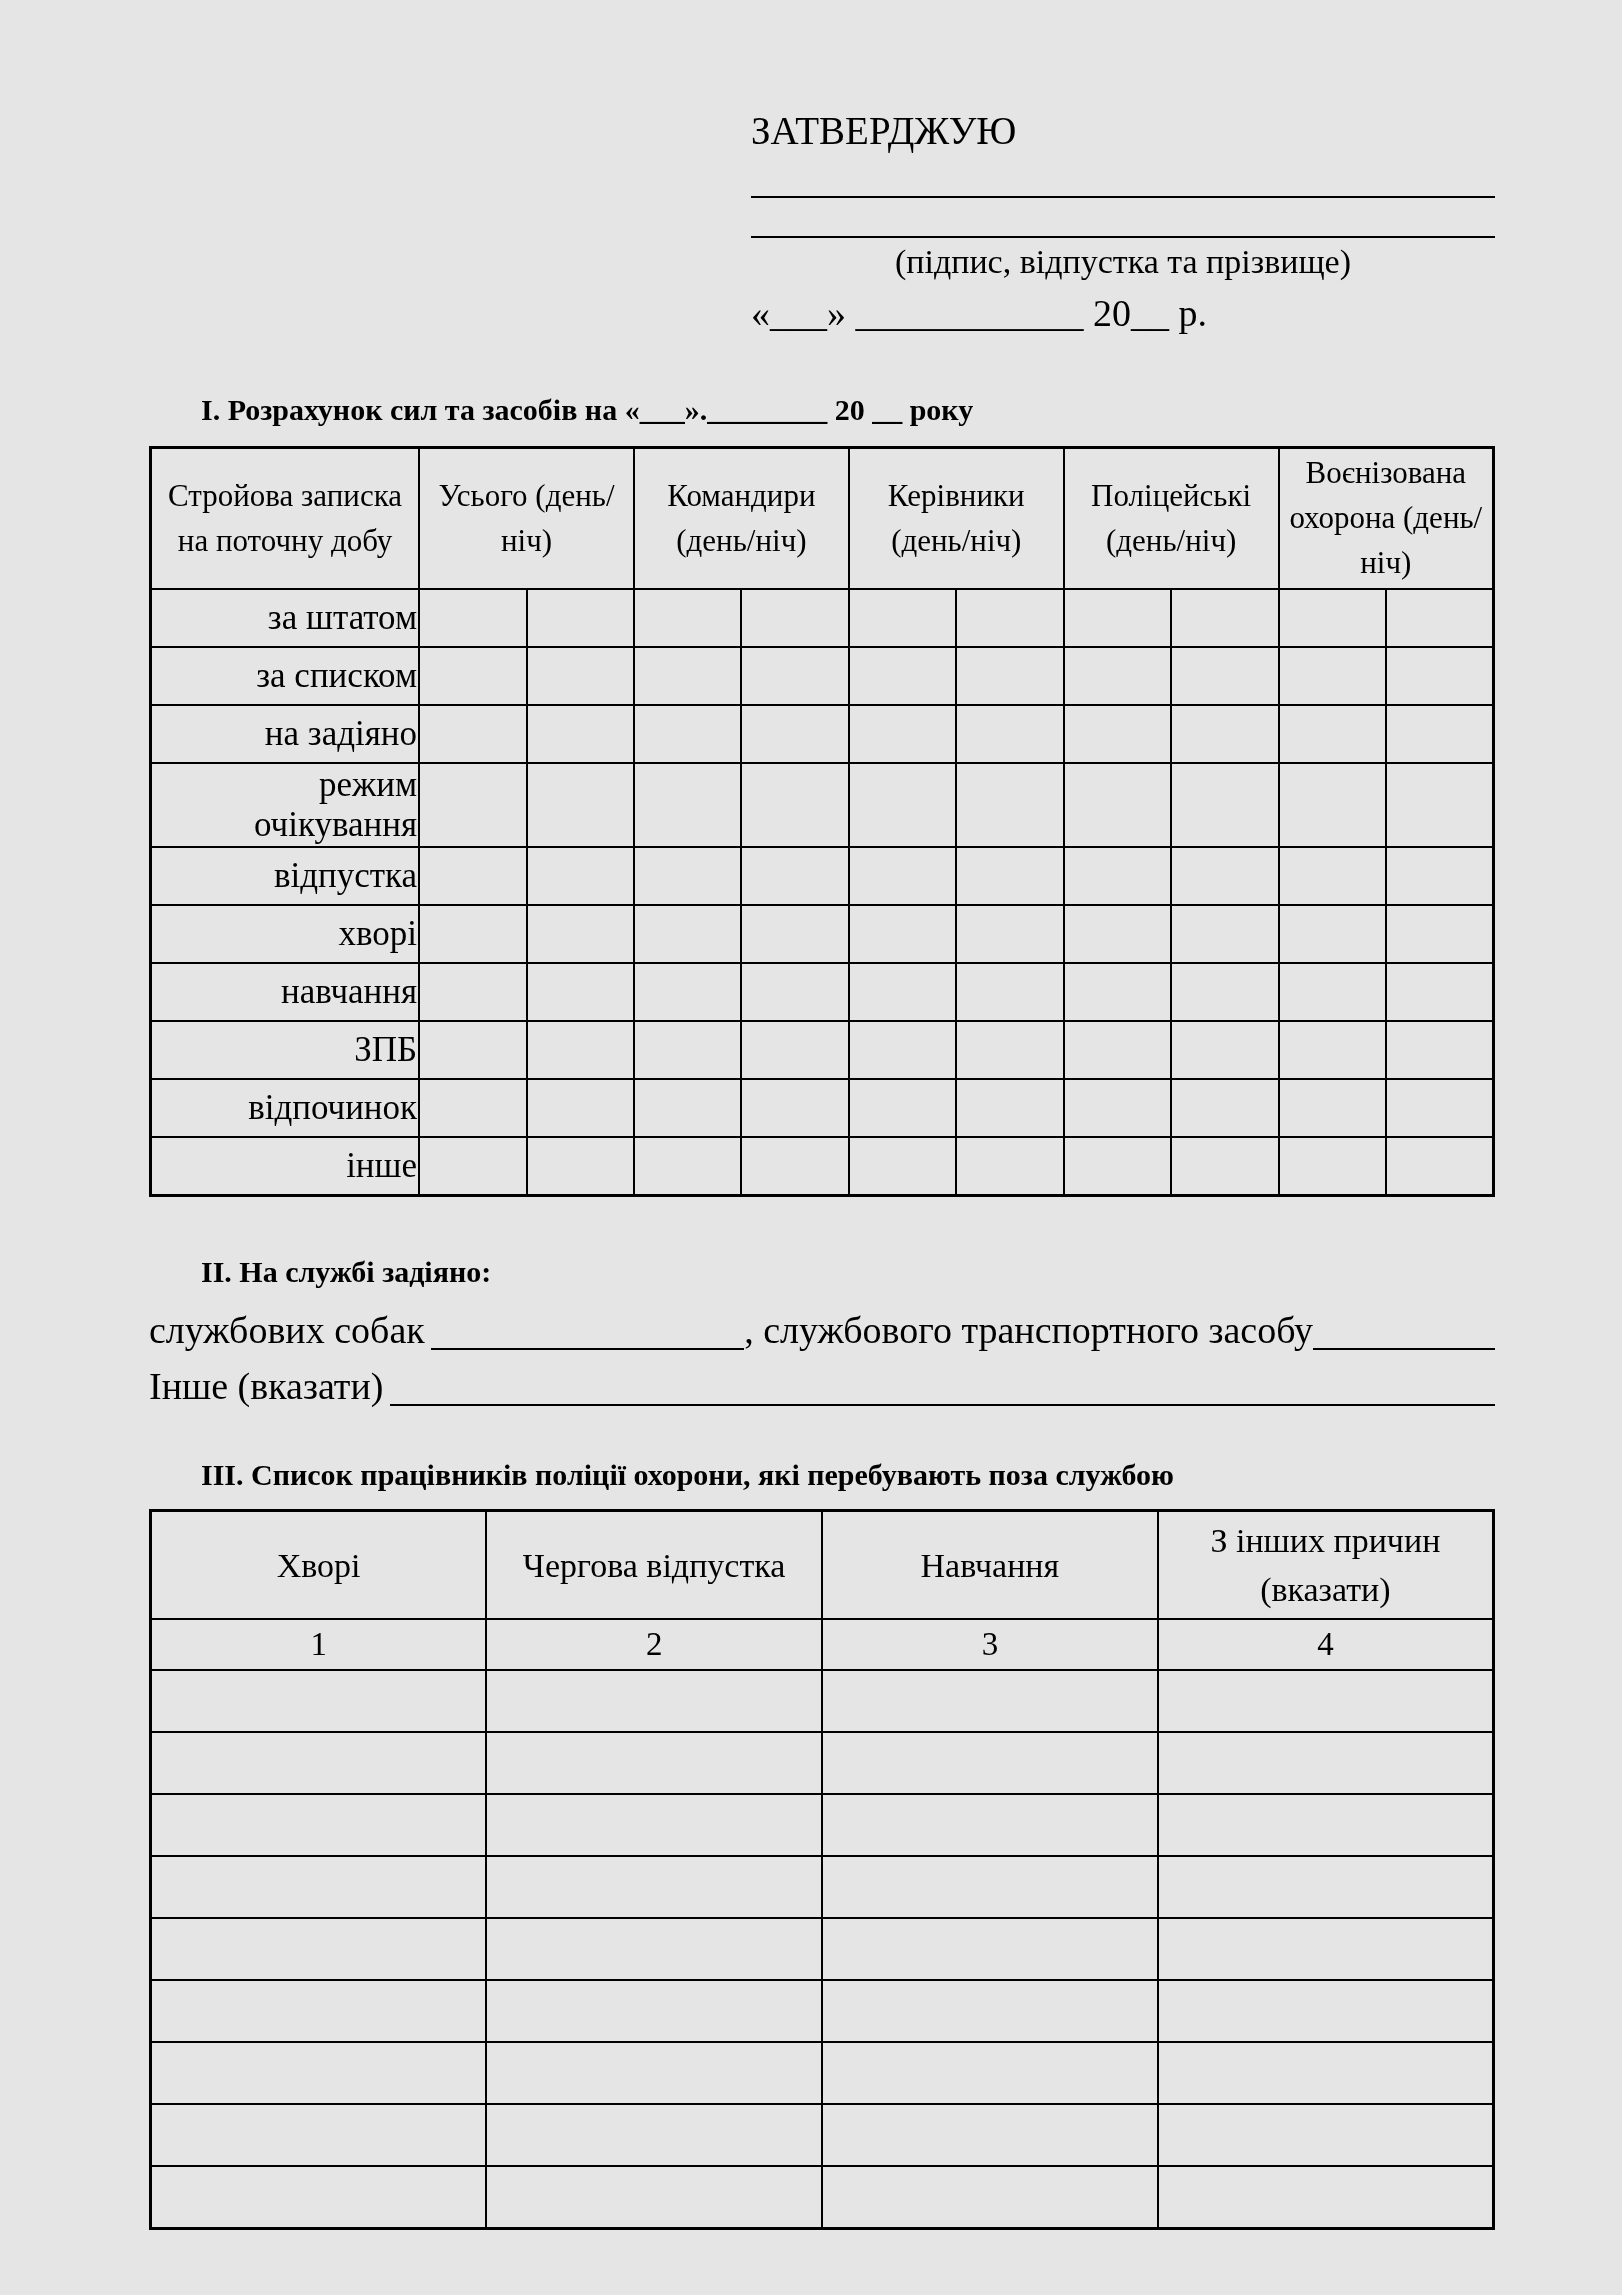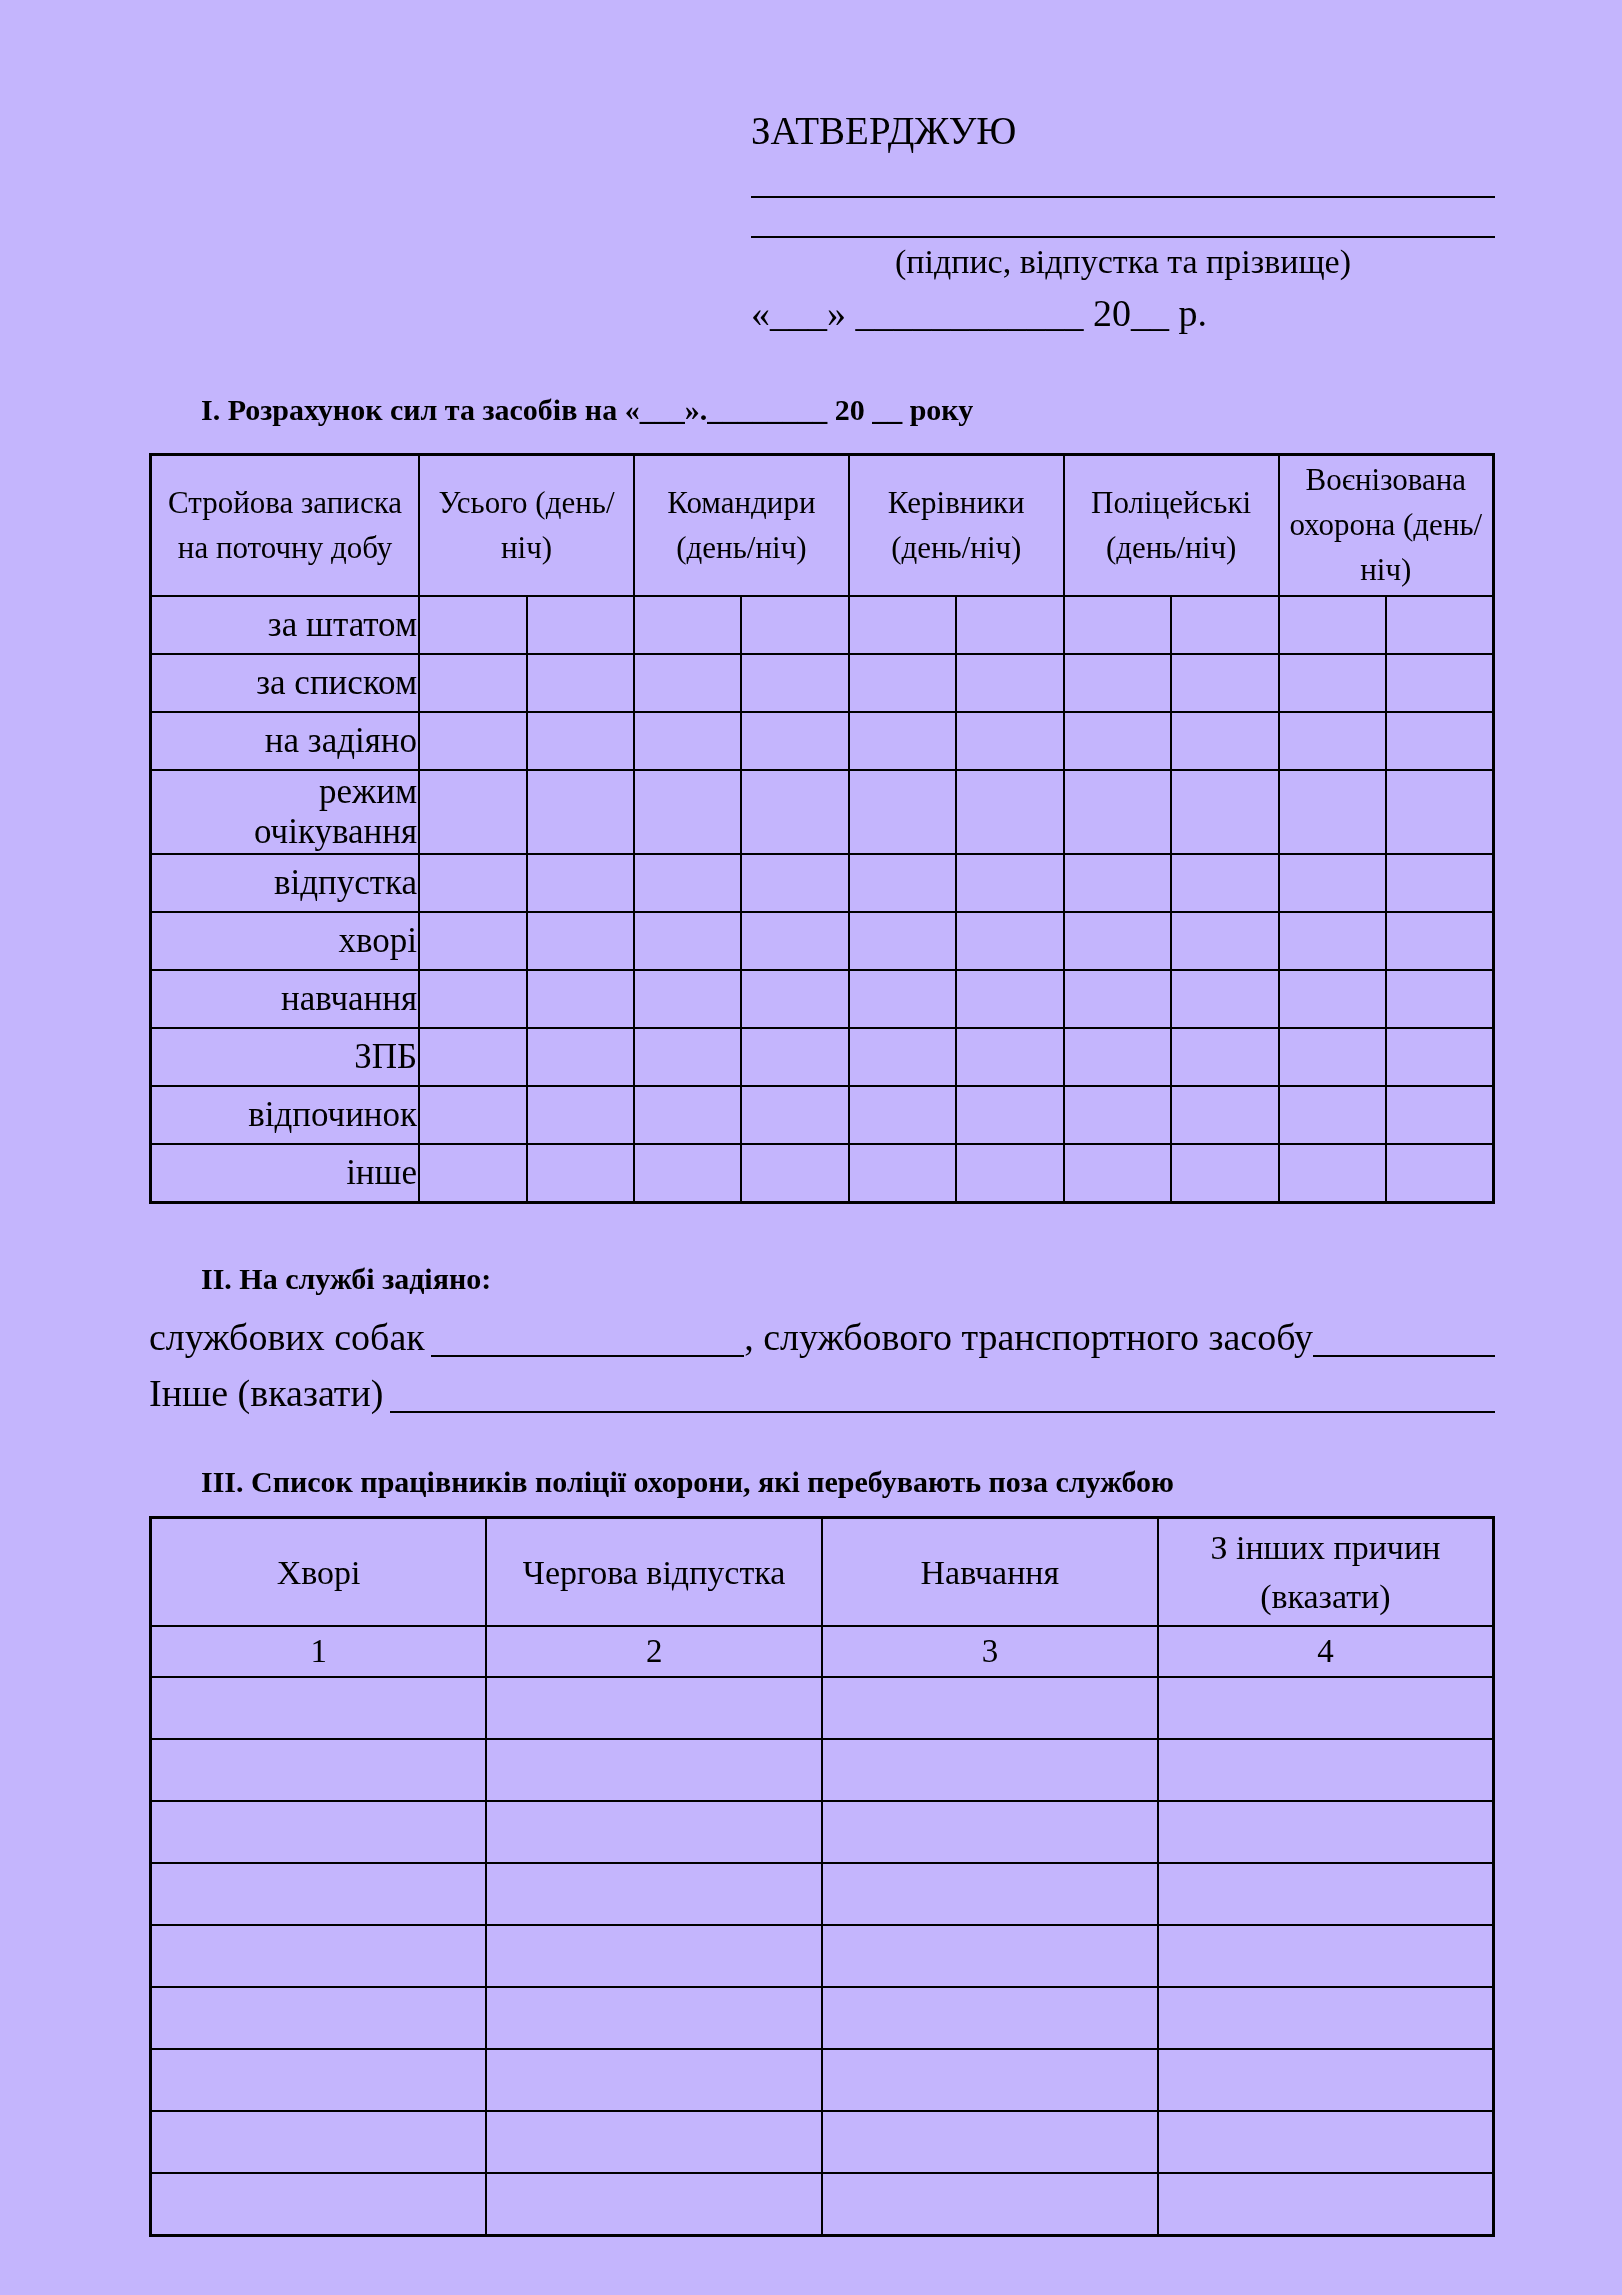--- a/index.html
+++ b/index.html
@@ -1,36 +1,36 @@
 <!DOCTYPE html>
 <html style="font-size:10.5px"><head>
 <meta charset="utf-8">
 <style>
   html,body{margin:0;padding:0;background:#888;}
   .page{
-    width:1623px;height:2295px;background:#c4b5fd;color:#000;
+    width:1623px;height:2295px;background:#e5e5e5;color:#000;
     box-sizing:border-box;padding:108px 128px 0 149px;
     font-family:"Liberation Serif","DejaVu Serif",serif;
     position:relative;overflow:hidden;
   }
   
   .approve{margin-left:602px;}
   .approve-title{font-size:39px;line-height:1.2;}
   .u-line{border-bottom:2px solid #000;height:0;margin-top:41px;}
   .u-line.second{margin-top:38px;}
   .cap{font-size:34px;line-height:1.15;text-align:center;margin-top:3.9px;}
   .date-line{font-size:38px;line-height:1.2;margin-top:10.5px;}
   
   h2{font-weight:bold;font-size:30px;line-height:1.25;margin:16px;padding-left:36px;}
   .s1{margin-top:54px;}
   .s2{margin-top:56px;}
   .s3{margin-top:44px;}
   
   table{border-collapse:collapse;width:100%;table-layout:fixed;}
-  .t1{margin-top:25px;border:3.9px solid #000;}
+  .t1{margin-top:18px;border:3.9px solid #000;}
   .t1 th,.t1 td{border:2px solid #000;}
   .t1 thead th{
     height:139px;font-weight:normal;font-size:31px;line-height:1.45;
     text-align:center;vertical-align:middle;padding:0 5.2px;
   }
   .t1 tbody tr{height:58px;}
   .t1 td.rl{font-size:35px;text-align:right;padding-left:18.3px;vertical-align:middle;}
   .t3{margin-top:14.4px;border:3.9px solid #000;}
   .t3 th,.t3 td{border:2px solid #000;}
   .t3 thead th{

